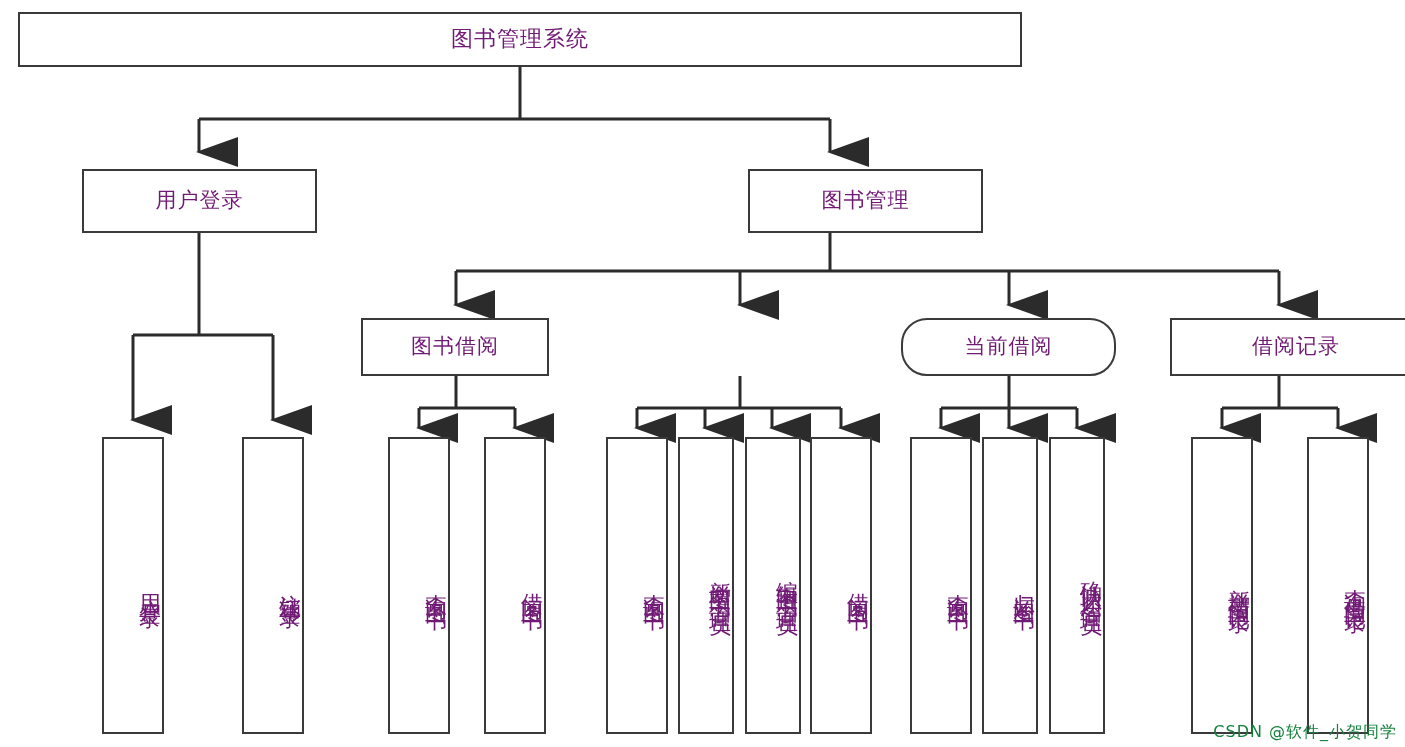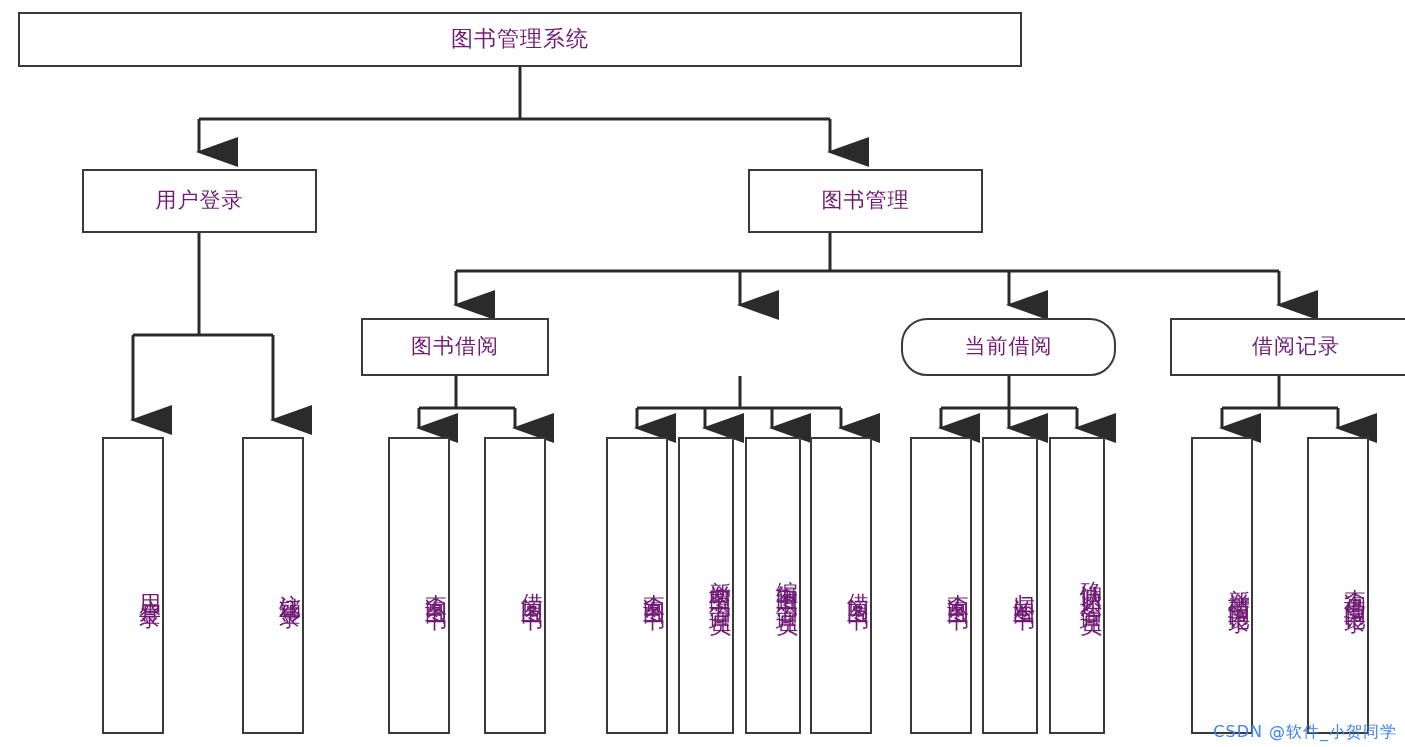--- a/index.html
+++ b/index.html
@@ -48,21 +48,21 @@
     justify-content:center;
   }
   .node.root{
     font-size:22px;
   }
   #watermark{
     position:absolute;
     right:8px;
     bottom:4px;
     font-size:16px;
-    color:#3b82f6;
+    color:#15803d;
     letter-spacing:1px;
     white-space:nowrap;
     user-select:none;
   }
 </style>
 </head>
 <body>
 
 <div id="canvas">
 

